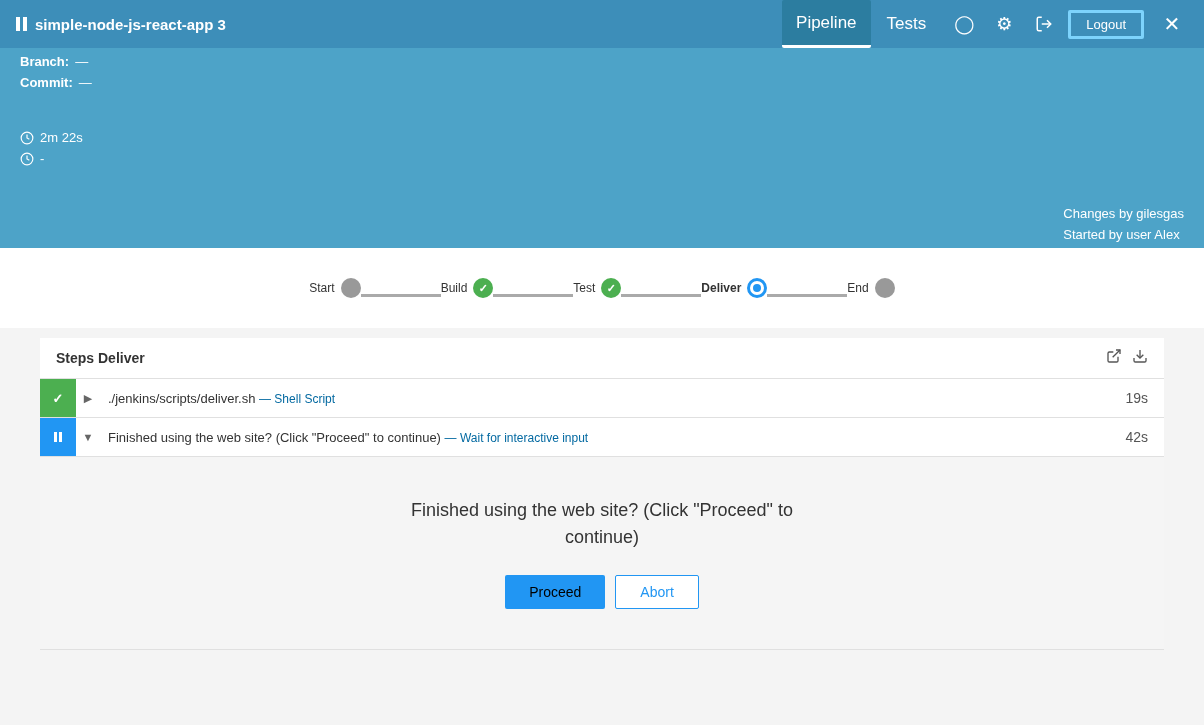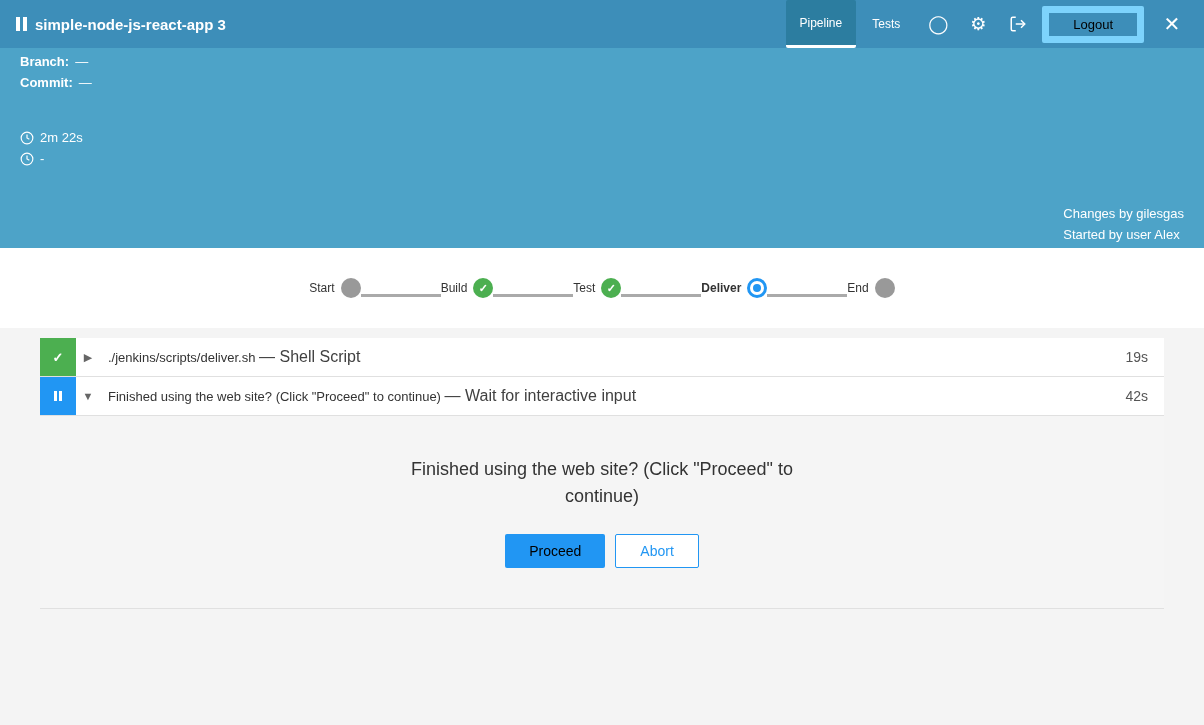--- a/index.html
+++ b/index.html
@@ -14,32 +14,32 @@
       padding: 0 16px;
       height: 48px;
     }
     .header-pause-icon {
       display: flex; align-items: center; gap: 3px; margin-right: 8px;
     }
     .pause-bar { width: 4px; height: 14px; background: white; }
     .header-title { font-size: 15px; font-weight: bold; flex: 0 0 auto; }
     .header-nav { display: flex; margin-left: auto; gap: 2px; align-items: center; }
     .nav-tab {
-      color: white; padding: 6px 14px; cursor: pointer; font-size: 12px; border-radius: 2px;
+      color: white; padding: 6px 14px; cursor: pointer; font-size: 17px; border-radius: 2px;
       text-decoration: none; height: 48px; display: flex; align-items: center;
     }
     .nav-tab.active { background: #2c7da0; border-bottom: 3px solid white; }
     .header-icons { display: flex; align-items: center; gap: 8px; margin-left: 8px; }
     .icon-btn {
       color: white; cursor: pointer; font-size: 18px; width: 32px; height: 32px;
       display: flex; align-items: center; justify-content: center; border-radius: 50%;
     }
     .logout-btn {
-      border: 7px solid #7dd3fc; color: #000000; background: transparent;
-      padding: 4px 24px; cursor: pointer; font-size: 13px; border-radius: 2px;
+      border: 3px solid #7dd3fc; color: #ffffff; background: transparent;
+      padding: 4px 15px; cursor: pointer; font-size: 13px; border-radius: 2px;
     }
     .close-btn { font-size: 20px; margin-left: 4px; }
 
     
     .sub-header {
       background: #4da3c8;
       color: white;
       padding: 6px 20px 6px 20px;
       display: flex;
       gap: 40px;
@@ -127,21 +127,21 @@
       font-weight: bold;
       flex-shrink: 0;
     }
     .step-status-icon.green { background: #4caf50; color: white; }
     .step-status-icon.blue { background: #2196F3; color: white; }
     .step-expand {
       width: 24px; display: flex; align-items: center; justify-content: center;
       color: #666; font-size: 11px; flex-shrink: 0;
     }
     .step-name { flex: 1; padding: 0 8px; color: #333; }
-    .step-meta { color: #404040; font-size: 16px; margin-top: 40px; }
+    .step-meta { color: #0369a1; font-size: 12px; margin-top: 40px; }
     .step-time { padding-right: 16px; color: #555; font-size: 14px; }
 
     
     .interactive-section {
       background: #f5f5f5;
       border-bottom: 1px solid #e0e0e0;
       padding: 40px 20px 40px;
       display: flex;
       flex-direction: column;
       align-items: center;
@@ -281,20 +281,39 @@
 
     <div class="stage-item">
       <span class="stage-label">End</span>
       <div class="stage-dot grey"></div>
     </div>
   </div>
 </div>
 
 <div class="content-area">
   <div class="steps-section">
+    <div class="steps-header">
+      <span>Steps Deliver</span>
+      <div class="steps-header-icons">
+        <span style="cursor:pointer; font-size:16px; color:#555;">
+          <svg width="16" height="16" viewBox="0 0 24 24" fill="none" stroke="#555" stroke-width="2">
+            <path d="M18 13v6a2 2 0 0 1-2 2H5a2 2 0 0 1-2-2V8a2 2 0 0 1 2-2h6"></path>
+            <polyline points="15 3 21 3 21 9"></polyline>
+              <line x1="10" y1="14" x2="21" y2="3"></line>
+          </svg>
+        </span>
+        <span style="cursor:pointer; font-size:16px; color:#555;">
+          <svg width="16" height="16" viewBox="0 0 24 24" fill="none" stroke="#555" stroke-width="2">
+            <path d="M21 15v4a2 2 0 0 1-2 2H5a2 2 0 0 1-2-2v-4"></path>
+            <polyline points="7 10 12 15 17 10"></polyline>
+              <line x1="12" y1="15" x2="12" y2="3"></line>
+          </svg>
+        </span>
+      </div>
+    </div>
 
     <div class="step-row">
       <div class="step-status-icon green">✓</div>
       <div class="step-expand">▶</div>
       <div class="step-name">
         <span>./jenkins/scripts/deliver.sh</span>
         <span class="step-meta">— Shell Script</span>
       </div>
       <div class="step-time">19s</div>
     </div>

